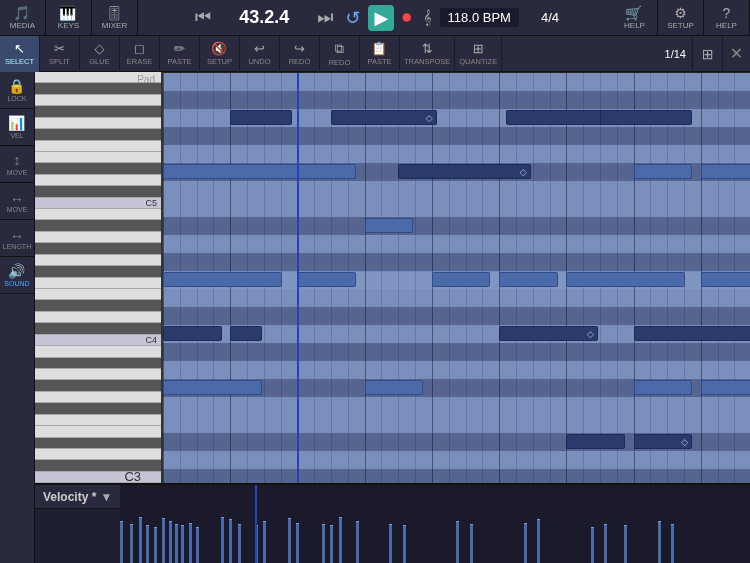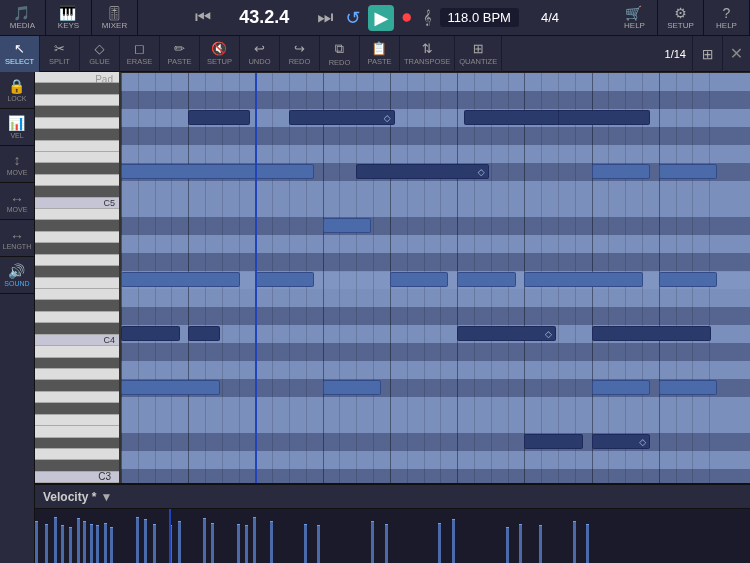--- a/index.html
+++ b/index.html
@@ -165,21 +165,21 @@
 
     
     #piano-grid-area {
       display: flex;
       flex: 1;
       overflow: hidden;
     }
 
     
     #piano-keys {
-      width: 86px;
+      width: 128px;
       background: #c8c8d8;
       display: flex;
       flex-direction: column;
       border-right: 2px solid #333;
       position: relative;
       overflow: hidden;
     }
 
     
     #grid-area {
@@ -198,21 +198,21 @@
       border-bottom: 1px solid #222;
       position: relative;
     }
 
     
     #velocity-area {
       height: 80px;
       background: #1e2030;
       border-top: 2px solid #111;
       display: flex;
-      flex-direction: column;
+      flex-direction: row;
     }
     #velocity-header {
       height: 24px;
       background: #2a2a3e;
       display: flex;
       align-items: center;
       padding: 0 8px;
       border-bottom: 1px solid #111;
     }
     .velocity-label {
@@ -414,21 +414,21 @@
           <div style="height: 18px; border-bottom: 1px solid rgb(170, 170, 170); display: flex; align-items: center; position: relative; background: rgb(221, 221, 221);"></div>
           <div style="height: 18px; border-bottom: 1px solid rgb(170, 170, 170); display: flex; align-items: center; position: relative; background: rgb(85, 85, 85);"></div>
           <div style="height: 18px; border-bottom: 1px solid rgb(170, 170, 170); display: flex; align-items: center; position: relative; background: rgb(221, 221, 221);"></div>
           <div style="height: 18px; border-bottom: 1px solid rgb(170, 170, 170); display: flex; align-items: center; position: relative; background: rgb(85, 85, 85);"></div>
           <div style="height: 18px; border-bottom: 1px solid rgb(170, 170, 170); display: flex; align-items: center; position: relative; background: rgb(221, 221, 221);"></div>
           <div style="height: 18px; border-bottom: 1px solid rgb(170, 170, 170); display: flex; align-items: center; position: relative; background: rgb(221, 221, 221);"></div>
           <div style="height: 18px; border-bottom: 1px solid rgb(170, 170, 170); display: flex; align-items: center; position: relative; background: rgb(85, 85, 85);"></div>
           <div style="height: 18px; border-bottom: 1px solid rgb(170, 170, 170); display: flex; align-items: center; position: relative; background: rgb(221, 221, 221);"></div>
           <div style="height: 18px; border-bottom: 1px solid rgb(170, 170, 170); display: flex; align-items: center; position: relative; background: rgb(85, 85, 85);"></div>
           <div style="height: 18px; border-bottom: 1px solid rgb(170, 170, 170); display: flex; align-items: center; position: relative; background: rgb(197, 197, 213);">
-            <span style="position: absolute; right: 8px; font-size: 10px; color: rgb(51, 51, 51);">C3</span>
+            <span style="position: absolute; right: 20px; font-size: 13px; color: rgb(51, 51, 51);">C3</span>
           </div>
         </div>
 
       <div style="display:flex;flex-direction:column;flex:1;position:relative;">
 
         <div id="ruler" style="position: relative; overflow: hidden;">
 
         <div style="position: absolute; left: 0px; color: rgb(204, 204, 204); font-size: 10px; padding-left: 3px; user-select: none;">41</div>
             <div style="position: absolute; left: 67.2222px; color: rgb(204, 204, 204); font-size: 10px; padding-left: 3px; user-select: none;">42</div>
             <div style="position: absolute; left: 134.444px; color: rgb(204, 204, 204); font-size: 10px; padding-left: 3px; user-select: none;">43</div>

